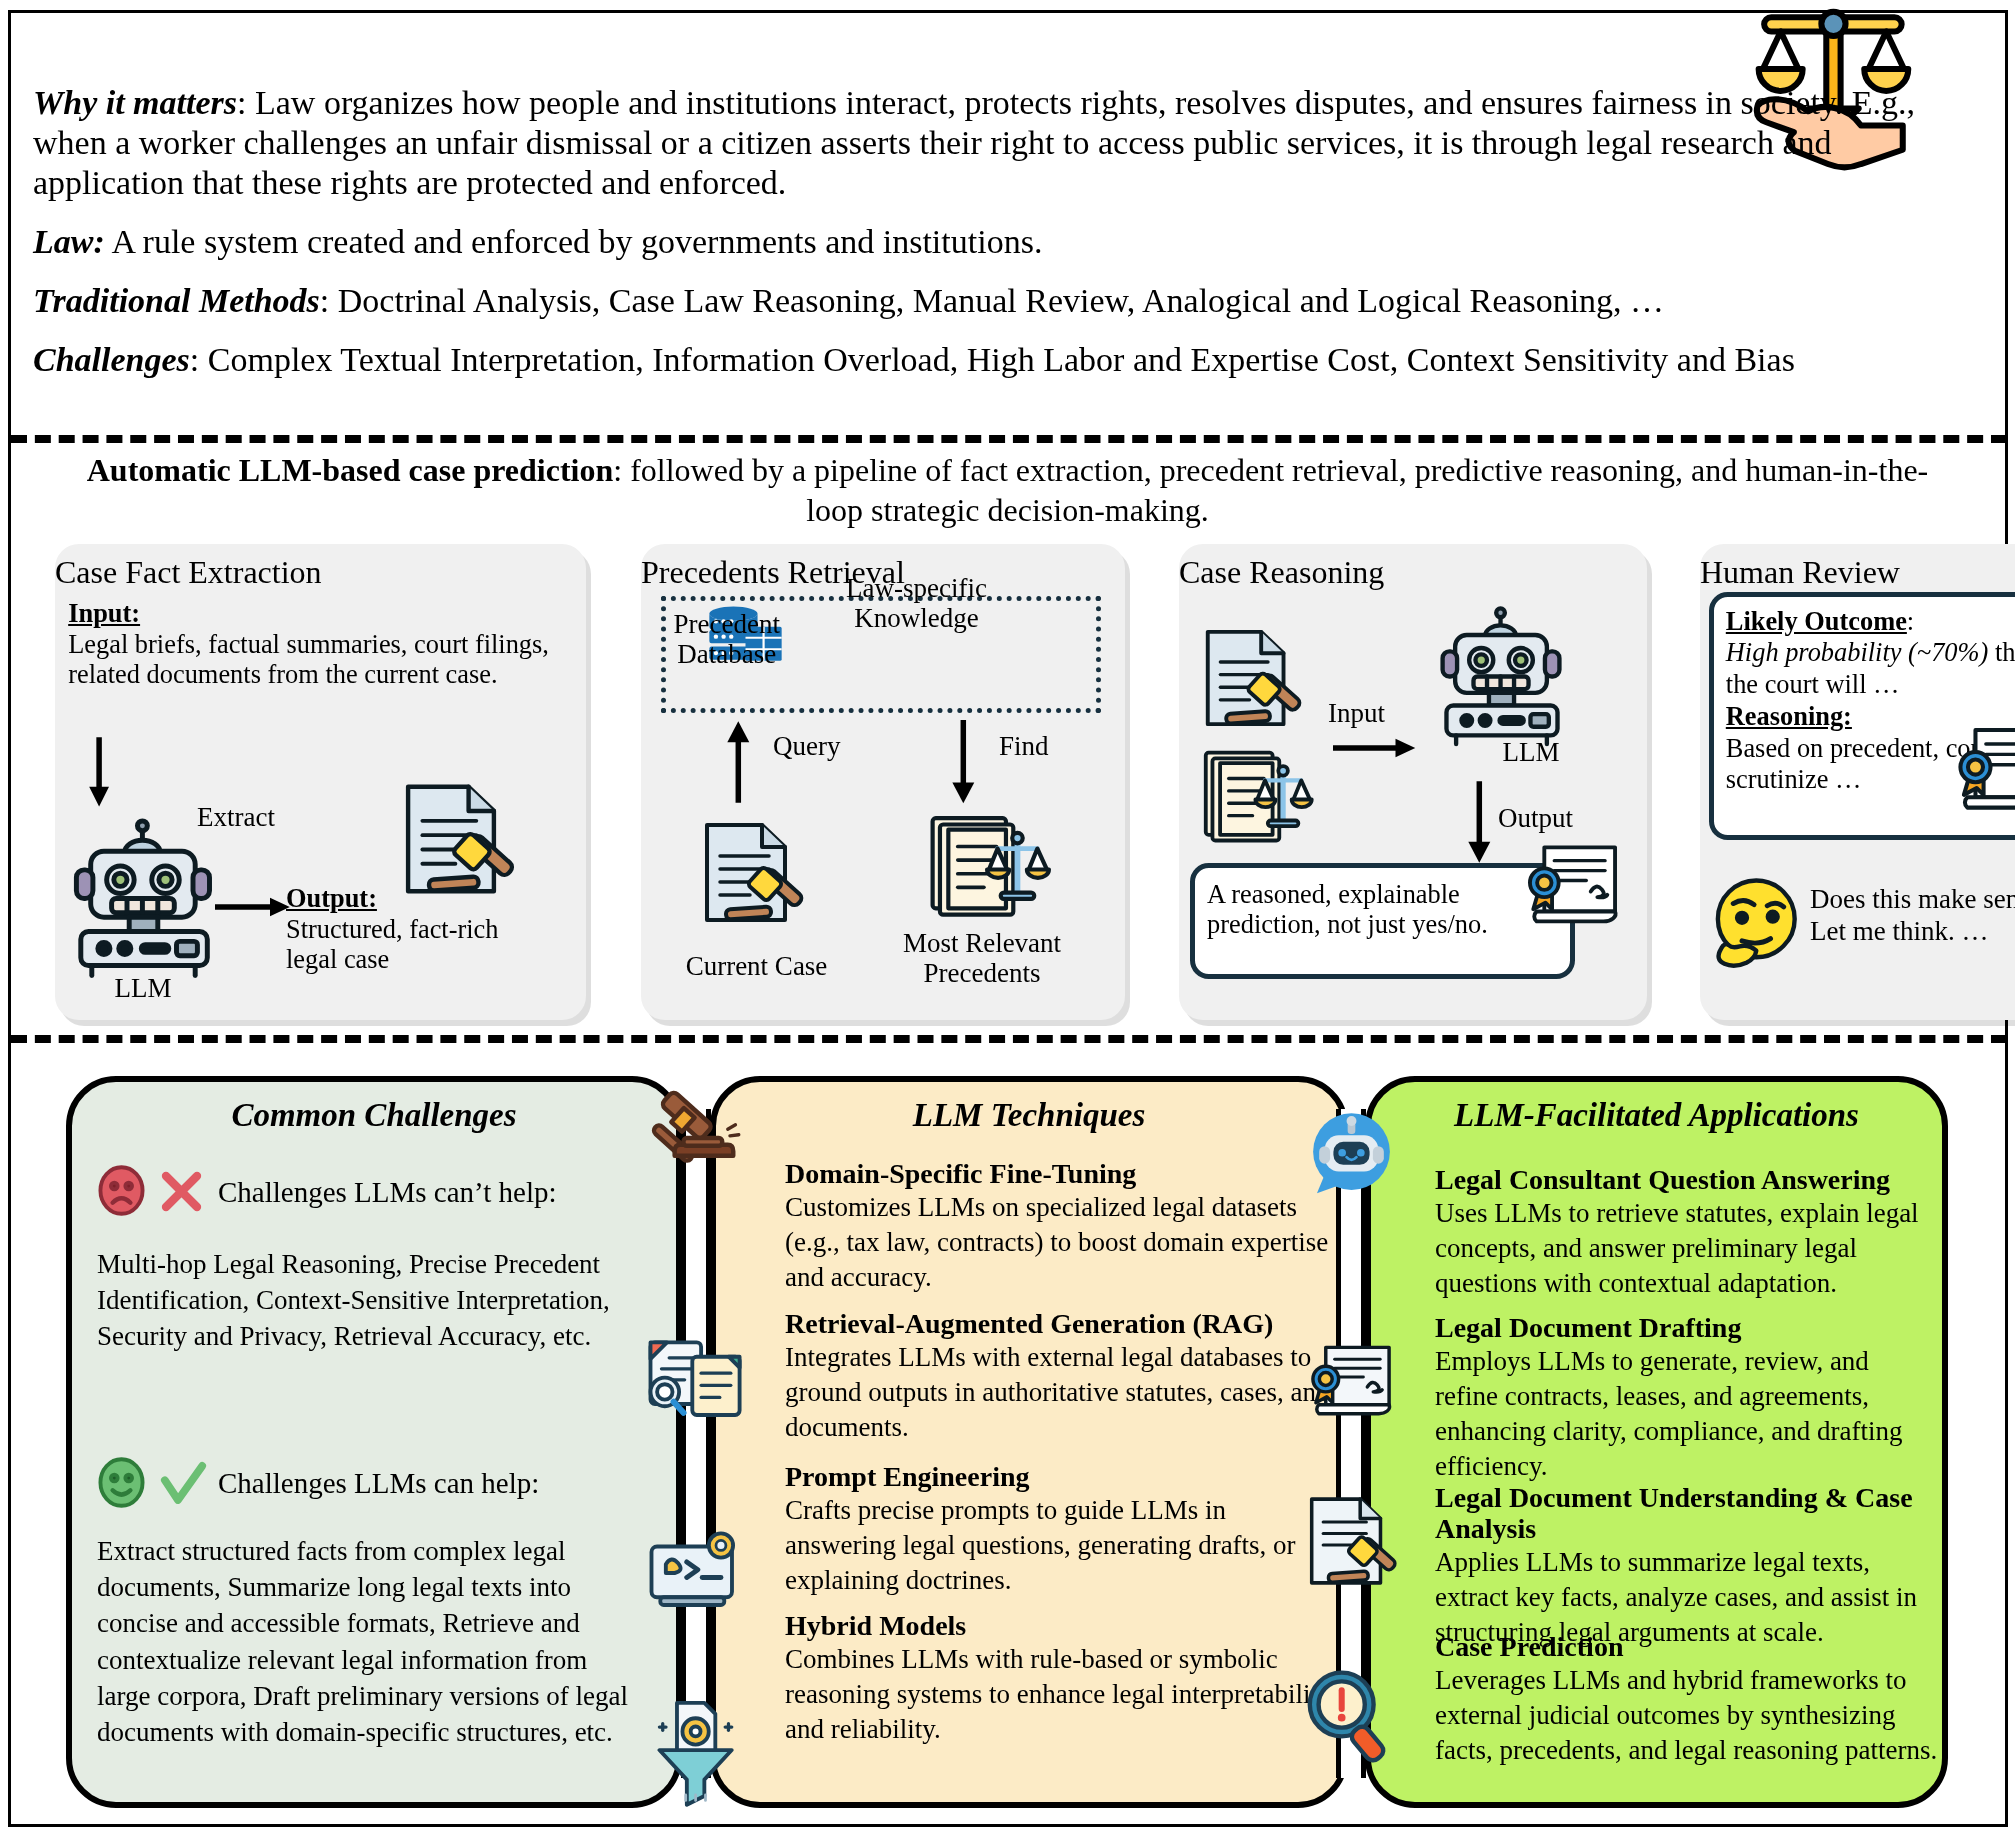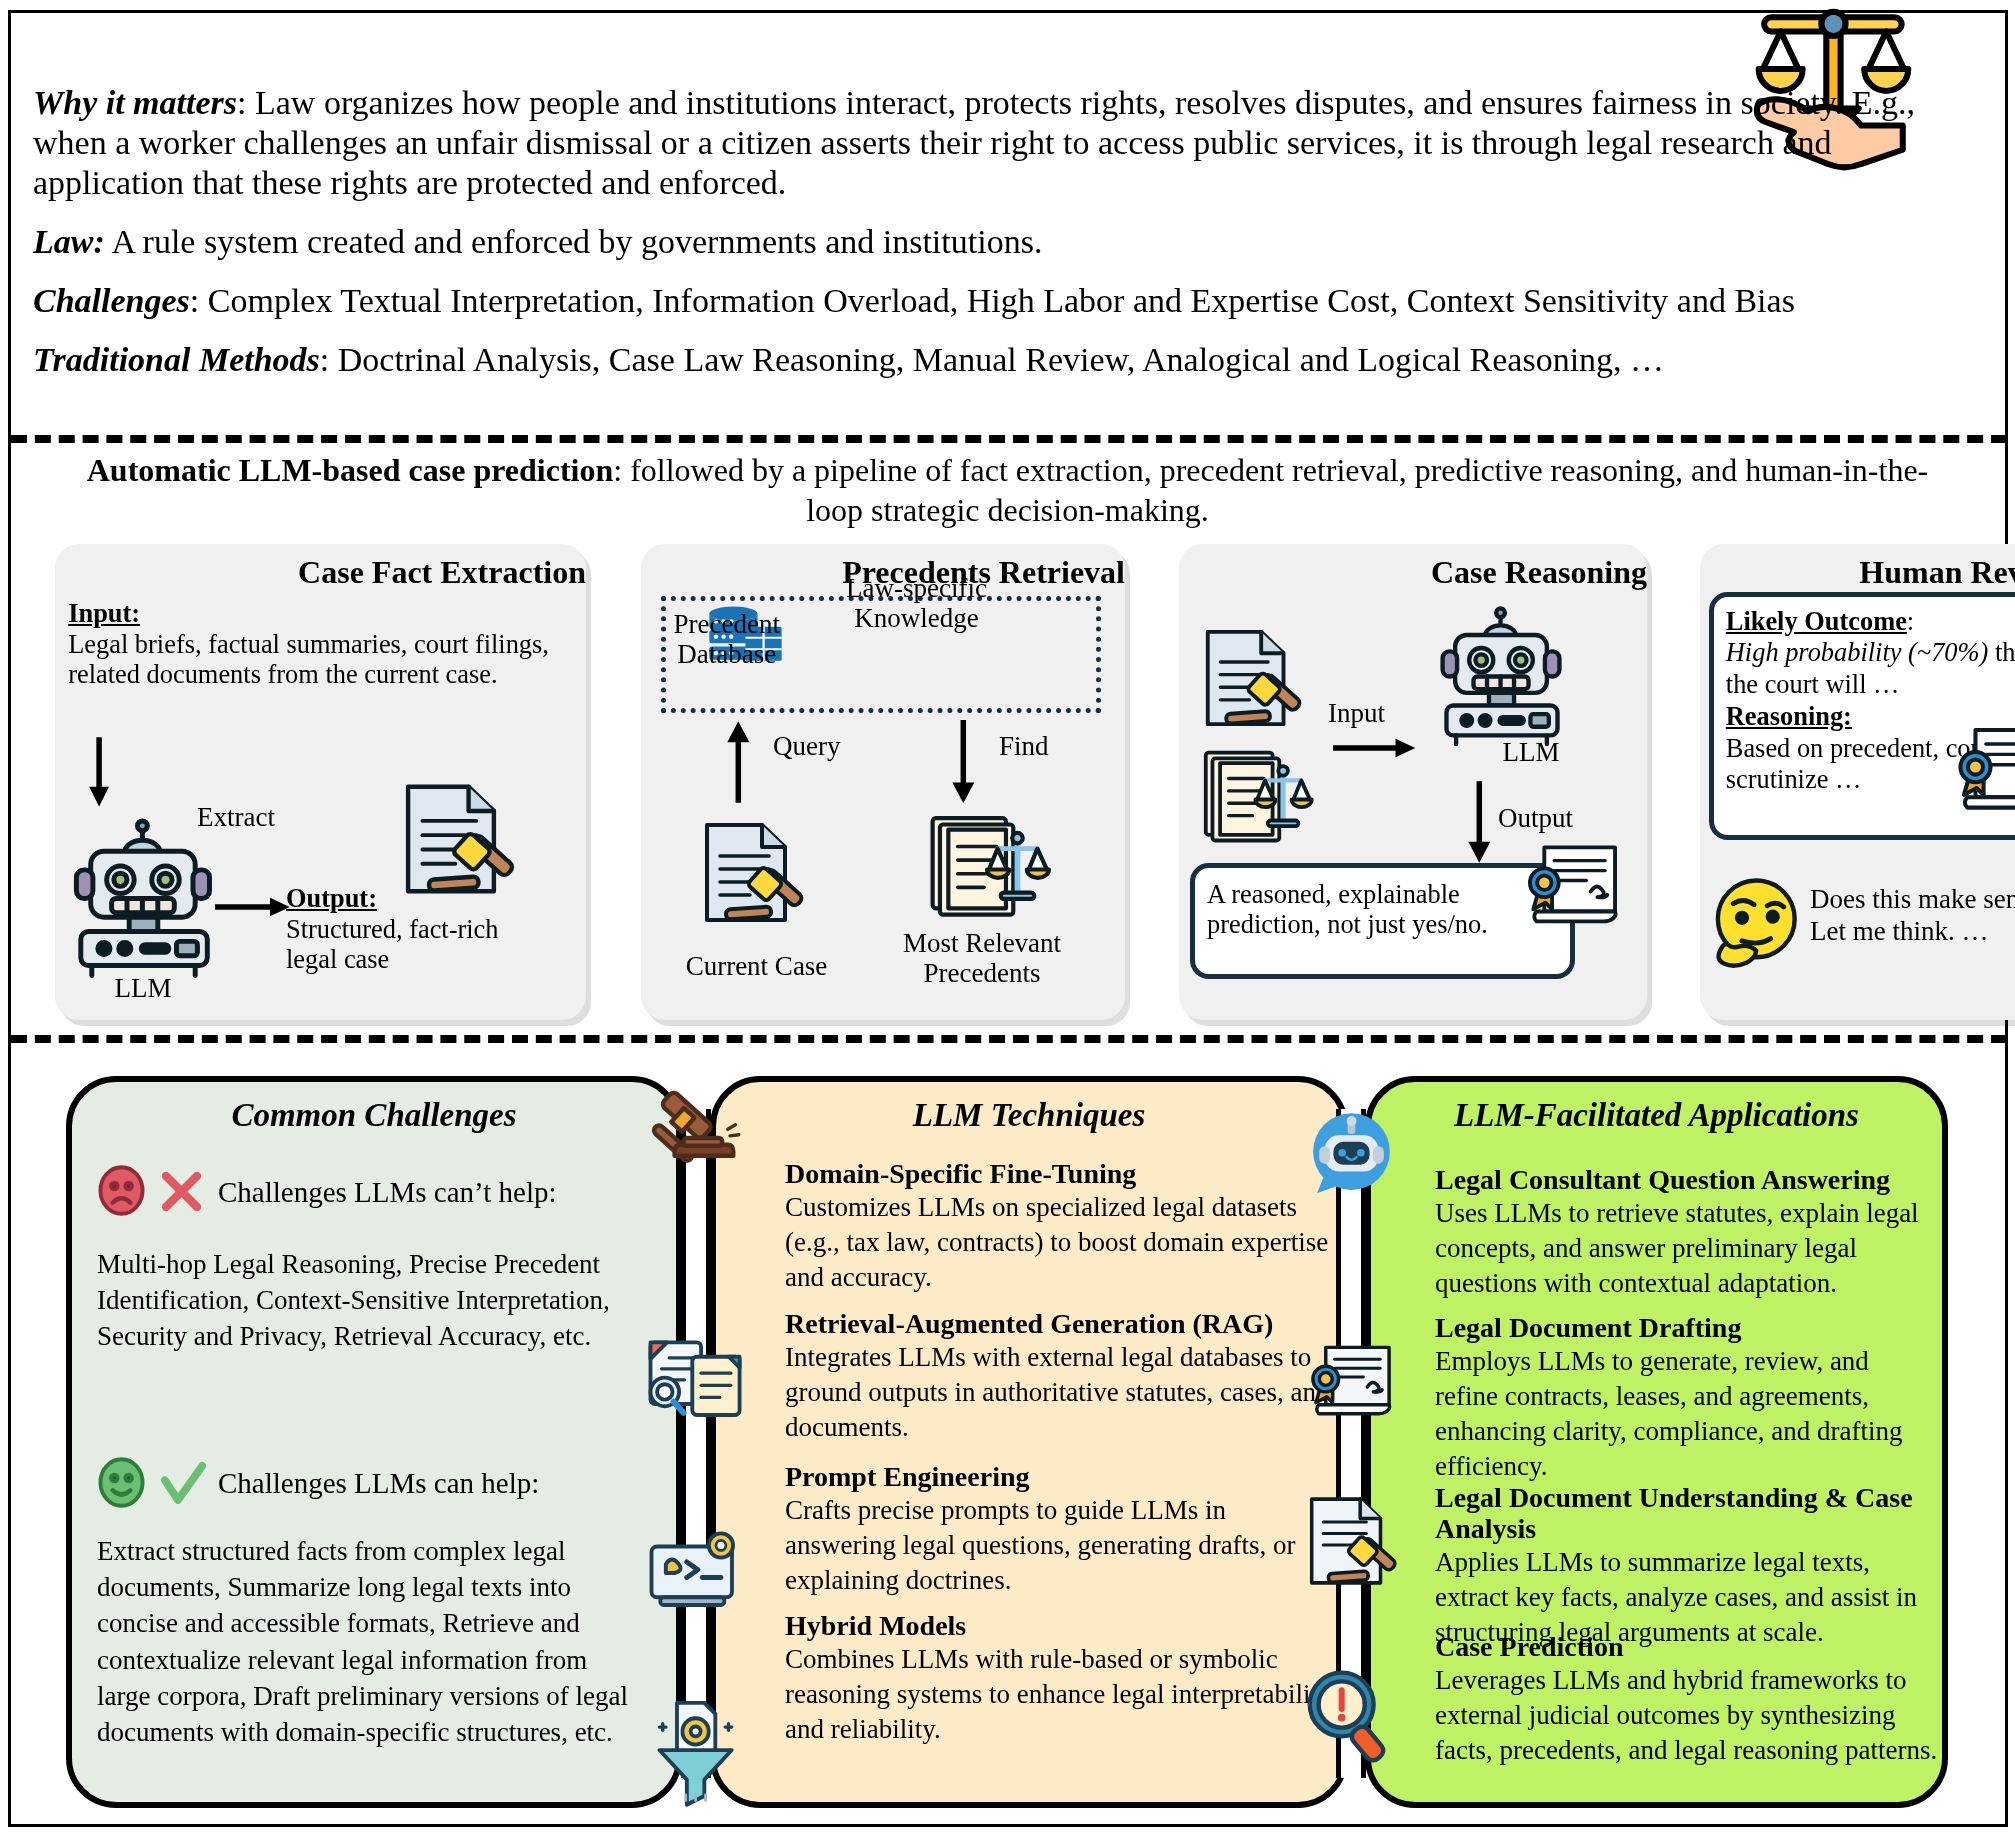--- a/index.html
+++ b/index.html
@@ -21,22 +21,22 @@
   .divider.d2{top:1035px;}
 
   
   .pipe-title{position:absolute;left:61px;top:450px;width:1893px;text-align:center;
               font-size:32px;line-height:1.25;}
   .pipe-title b{font-weight:bold;}
 
   .stages{position:absolute;left:55px;top:544px;width:1910px;height:476px;}
   .stage{position:absolute;top:0;height:476px;background:#f0f0f0;border-radius:24px;
          box-shadow:5px 6px 0 rgba(0,0,0,.13);}
-  .stage .sh{position:absolute;top:10px;left:0;right:0;text-align:right;
-             font-size:32px;font-weight:bold;}
+  .stage .sh{position:absolute;top:10px;left:0;right:0;text-align:left;
+             font-size:32px;font-weight:normal;}
   .s1{left:0;width:531px;}
   .s2{left:586px;width:484px;}
   .s3{left:1124px;width:468px;}
   .s4{left:1645px;width:418px;max-width:370px;}
   .s4{width:370px;}
 
   .arrow{position:absolute;top:757px;width:52px;height:43px;}
 
   .body-txt{font-size:26.4px;line-height:1.16;}
   .u-b{font-weight:bold;text-decoration:underline;}
@@ -109,22 +109,22 @@
         <path d="M200 118 A40 40 0 0 0 280 118 Z" fill="#ffd24d"></path>
         <path d="M100 190 L190 190 L152 226 Z" fill="#ffd24d"></path>
         <path d="M6 185 q-6 22 16 30 l50 18 q-20 18 2 34 l60 24 q30 12 60 0 l76 -26 v-44 l-76 0 q-18 -26 -48 -32 q-26 -6 -48 6 q-30 -22 -60 -22 q-22 0 -32 12 z" fill="#ffcba4"></path>
       </g>
     </svg>
   </div>
 
   <div class="defs">
     <p><span class="lead">Why it matters</span><span>: Law organizes how people and institutions interact, protects rights, resolves disputes, and ensures fairness in society. E.g., when a worker challenges an unfair dismissal or a citizen asserts their right to access public services, it is through legal research and application that these rights are protected and enforced.</span></p>
     <p><span class="lead">Law:</span><span> A rule system created and enforced by governments and institutions.</span></p>
+    <p><span class="lead">Traditional Methods</span><span>: Doctrinal Analysis, Case Law Reasoning, Manual Review, Analogical and Logical Reasoning, …</span></p>
     <p><span class="lead">Challenges</span><span>: Complex Textual Interpretation, Information Overload, High Labor and Expertise Cost, Context Sensitivity and Bias</span></p>
-    <p><span class="lead">Traditional Methods</span><span>: Doctrinal Analysis, Case Law Reasoning, Manual Review, Analogical and Logical Reasoning, …</span></p>
   </div>
 
   <div class="divider d1"></div>
   <div class="divider d2"></div>
 
   <div class="pipe-title">
     <b>Automatic LLM-based case prediction</b><span>: followed by a pipeline of fact extraction, precedent retrieval, predictive reasoning, and human-in-the-loop strategic decision-making.</span>
   </div>
 
   <div class="stages">

